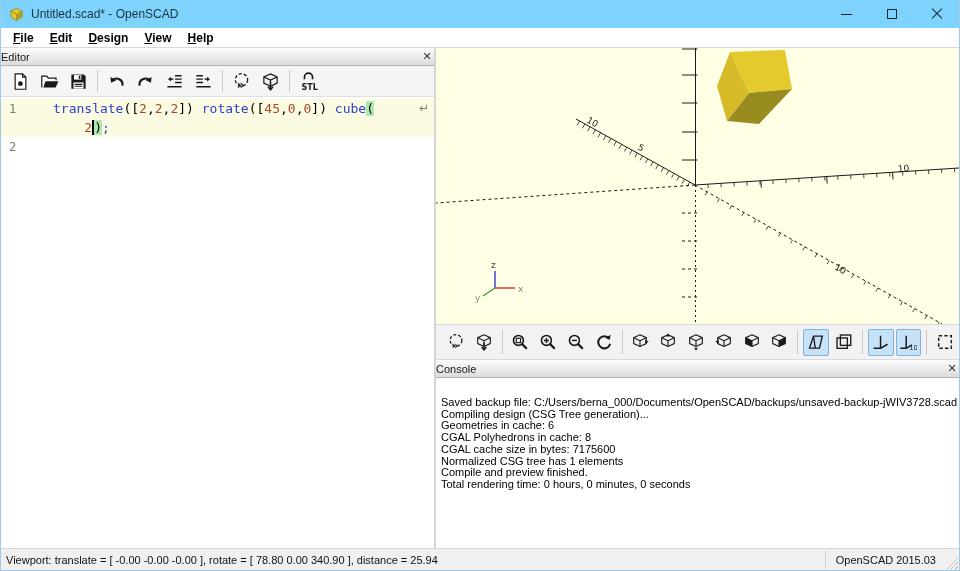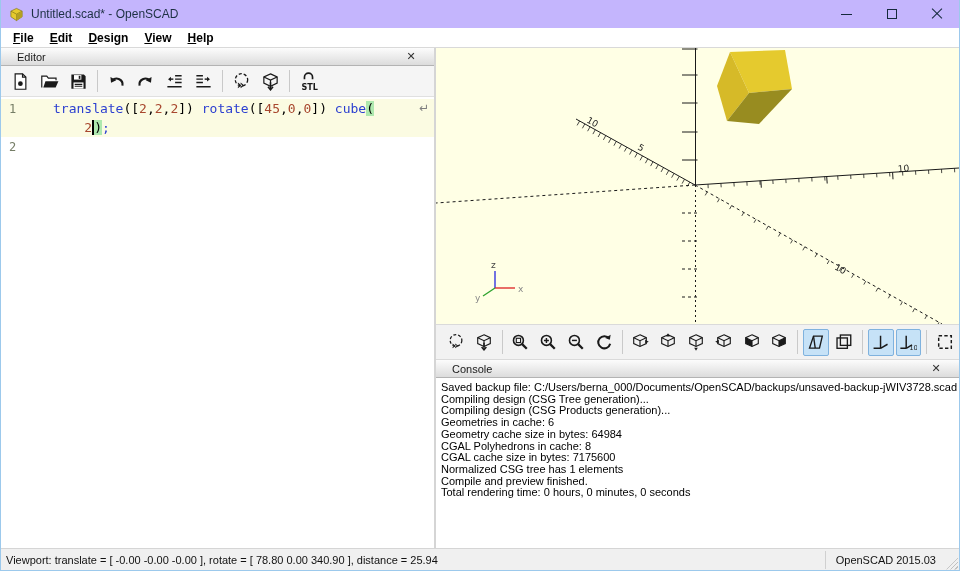--- a/index.html
+++ b/index.html
@@ -3,21 +3,21 @@
 <meta charset="utf-8">
 <style>
   * { box-sizing: border-box; margin: 0; padding: 0; }
   html,body { width: 960px; height: 571px; overflow: hidden; }
   body { font-family: "Liberation Sans", sans-serif; background: #fff; }
 
   .window { width: 960px; height: 571px; display: flex; flex-direction: column;
             border-left: 1px solid #9CC9EC; border-right: 1px solid #9CC9EC; border-bottom: 1px solid #9CC9EC; }
 
   
-  .titlebar { flex: 0 0 28px; background: #c4b5fd; display: flex; align-items: center; }
+  .titlebar { flex: 0 0 28px; background: #7dd3fc; display: flex; align-items: center; }
   .app-icon { margin: 0 7px 0 8px; display: flex; }
   .title-text { font-size: 12px; color: #1D3043; }
   .win-controls { margin-left: auto; display: flex; height: 100%; }
   .win-btn { width: 45px; height: 100%; display: flex; align-items: center; justify-content: center; }
   .glyph-min { width: 11px; border-top: 1px solid #15293C; display: block; }
   .glyph-max { width: 10px; height: 10px; border: 1px solid #15293C; display: block; }
   .glyph-close { position: relative; width: 12px; height: 12px; display: block; }
   .glyph-close::before, .glyph-close::after { content: ""; position: absolute; left: -1px; top: 5px; width: 14px; border-top: 1px solid #15293C; }
   .glyph-close::before { transform: rotate(45deg); }
   .glyph-close::after  { transform: rotate(-45deg); }
@@ -28,21 +28,21 @@
   .menu-item { font-size: 12px; color: #000; padding: 2px 8px; font-weight: bold; }
 
   
   .main { flex: 1; display: flex; min-height: 0; }
 
   
   .editor-panel { width: 433px; flex: 0 0 433px; display: flex; flex-direction: column; background: #fff; }
   .splitter { width: 2px; flex: 0 0 2px; background: #D5D5D5; cursor: col-resize; }
 
   .panel-header { flex: 0 0 18px; background: linear-gradient(#FCFCFC, #DCDCDC); border-bottom: 1px solid #B3B3B3;
-                  display: flex; align-items: center; font-size: 11px; color: #1a1a1a; padding: 0 16px; }
+                  display: flex; align-items: center; font-size: 11px; color: #1a1a1a; padding: 0 0; }
   .panel-close { margin-left: auto; font-size: 11px; color: #333; width: 14px; text-align: center;
                  font-family: "DejaVu Sans", sans-serif; }
 
   .editor-toolbar { flex: 0 0 31px; background: #F5F5F5; border-bottom: 1px solid #E0E0E0;
                     display: flex; align-items: center; padding-left: 5px; }
   .tb-btn { width: 29px; height: 27px; display: flex; align-items: center; justify-content: center; border-radius: 2px; }
   .tb-btn svg { width: 19px; height: 19px; }
   .tb-sep { width: 1px; height: 22px; background: #C9C9C9; margin: 0 4px; }
 
   .code-area { flex: 1; background: #fff; font-family: "DejaVu Sans Mono", monospace; font-size: 13px;
@@ -67,21 +67,21 @@
   .vp-toolbar { flex: 0 0 36px; background: #F2F2F2; border-top: 1px solid #DADADA; border-bottom: 1px solid #DADADA;
                 display: flex; align-items: center; padding-left: 6px; }
   .vp-btn { width: 27px; height: 27px; display: flex; align-items: center; justify-content: center;
             border: 1px solid transparent; border-radius: 2px; margin: 0 1px; }
   .vp-btn svg { width: 18px; height: 18px; }
   .vp-btn.active { background: #C6E2F7; border-color: #7FB2DE; }
   .vp-sep { width: 1px; height: 24px; background: #C9C9C9; margin: 0 4px; }
 
   .console-panel { flex: 1; display: flex; flex-direction: column; min-height: 0; }
   .console-body { flex: 1; background: #fff; font-size: 11px; line-height: 11.7px; color: #000;
-                  padding: 4px 0 0 5px; overflow: hidden; }
+                  padding: 19px 0 0 5px; overflow: hidden; }
 
   
   .statusbar { flex: 0 0 22px; background: #F0F0F0; border-top: 1px solid #D5D5D5;
                display: flex; align-items: center; font-size: 11px; color: #111; padding-left: 5px; }
   .status-left { flex: 1; }
   .status-right { border-left: 1px solid #D0D0D0; padding: 3px 10px 3px 10px; }
   .grip { width: 12px; height: 12px; margin: 8px 1px 0 0;
           background: repeating-linear-gradient(135deg, transparent 0 2px, #C0C0C0 2px 3px);
           clip-path: polygon(100% 0, 100% 100%, 0 100%); }
 </style>
@@ -503,23 +503,21 @@
         </div>
 
       <div class="console-panel">
         <div class="panel-header">
           <span>Console</span>
           <span class="panel-close">✕</span>
         </div>
         <div class="console-body" id="console-body">
             <div>Saved backup file: C:/Users/berna_000/Documents/OpenSCAD/backups/unsaved-backup-jWIV3728.scad</div>
             <div>Compiling design (CSG Tree generation)...</div>
-            <div>Compiling design (CSG Products generation)...</div>
             <div>Geometries in cache: 6</div>
-            <div>Geometry cache size in bytes: 64984</div>
             <div>CGAL Polyhedrons in cache: 8</div>
             <div>CGAL cache size in bytes: 7175600</div>
             <div>Normalized CSG tree has 1 elements</div>
             <div>Compile and preview finished.</div>
             <div>Total rendering time: 0 hours, 0 minutes, 0 seconds</div>
           </div>
       </div>
 
     </div>
   </div>

